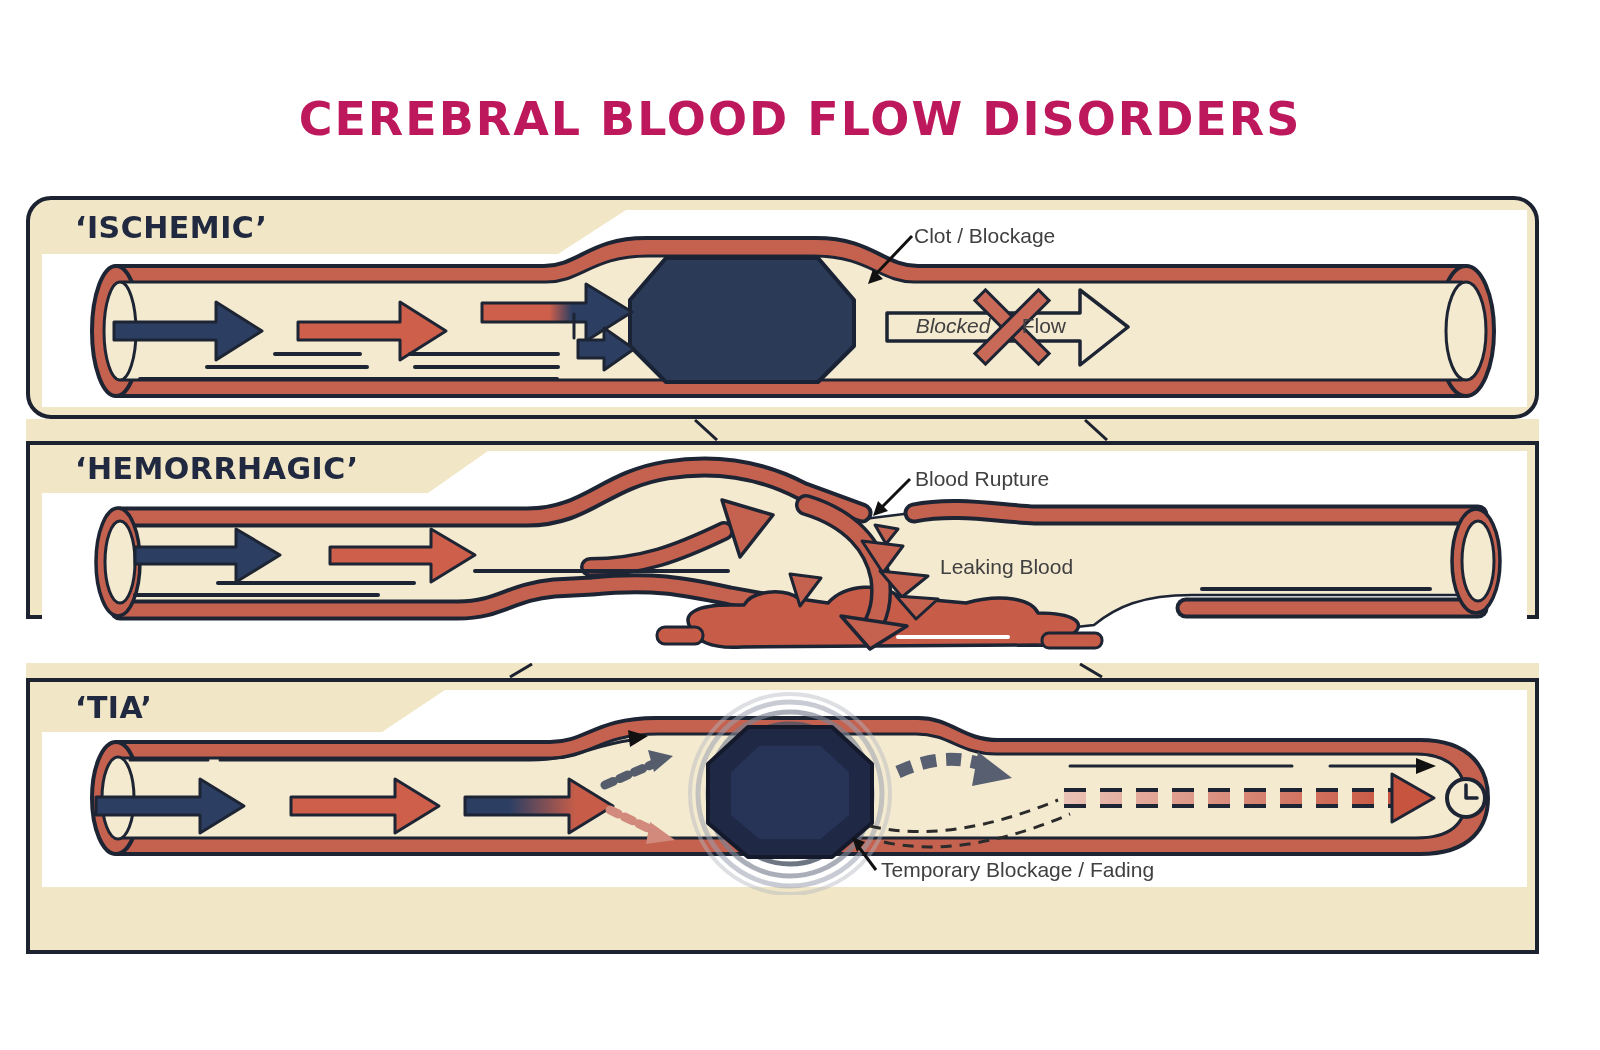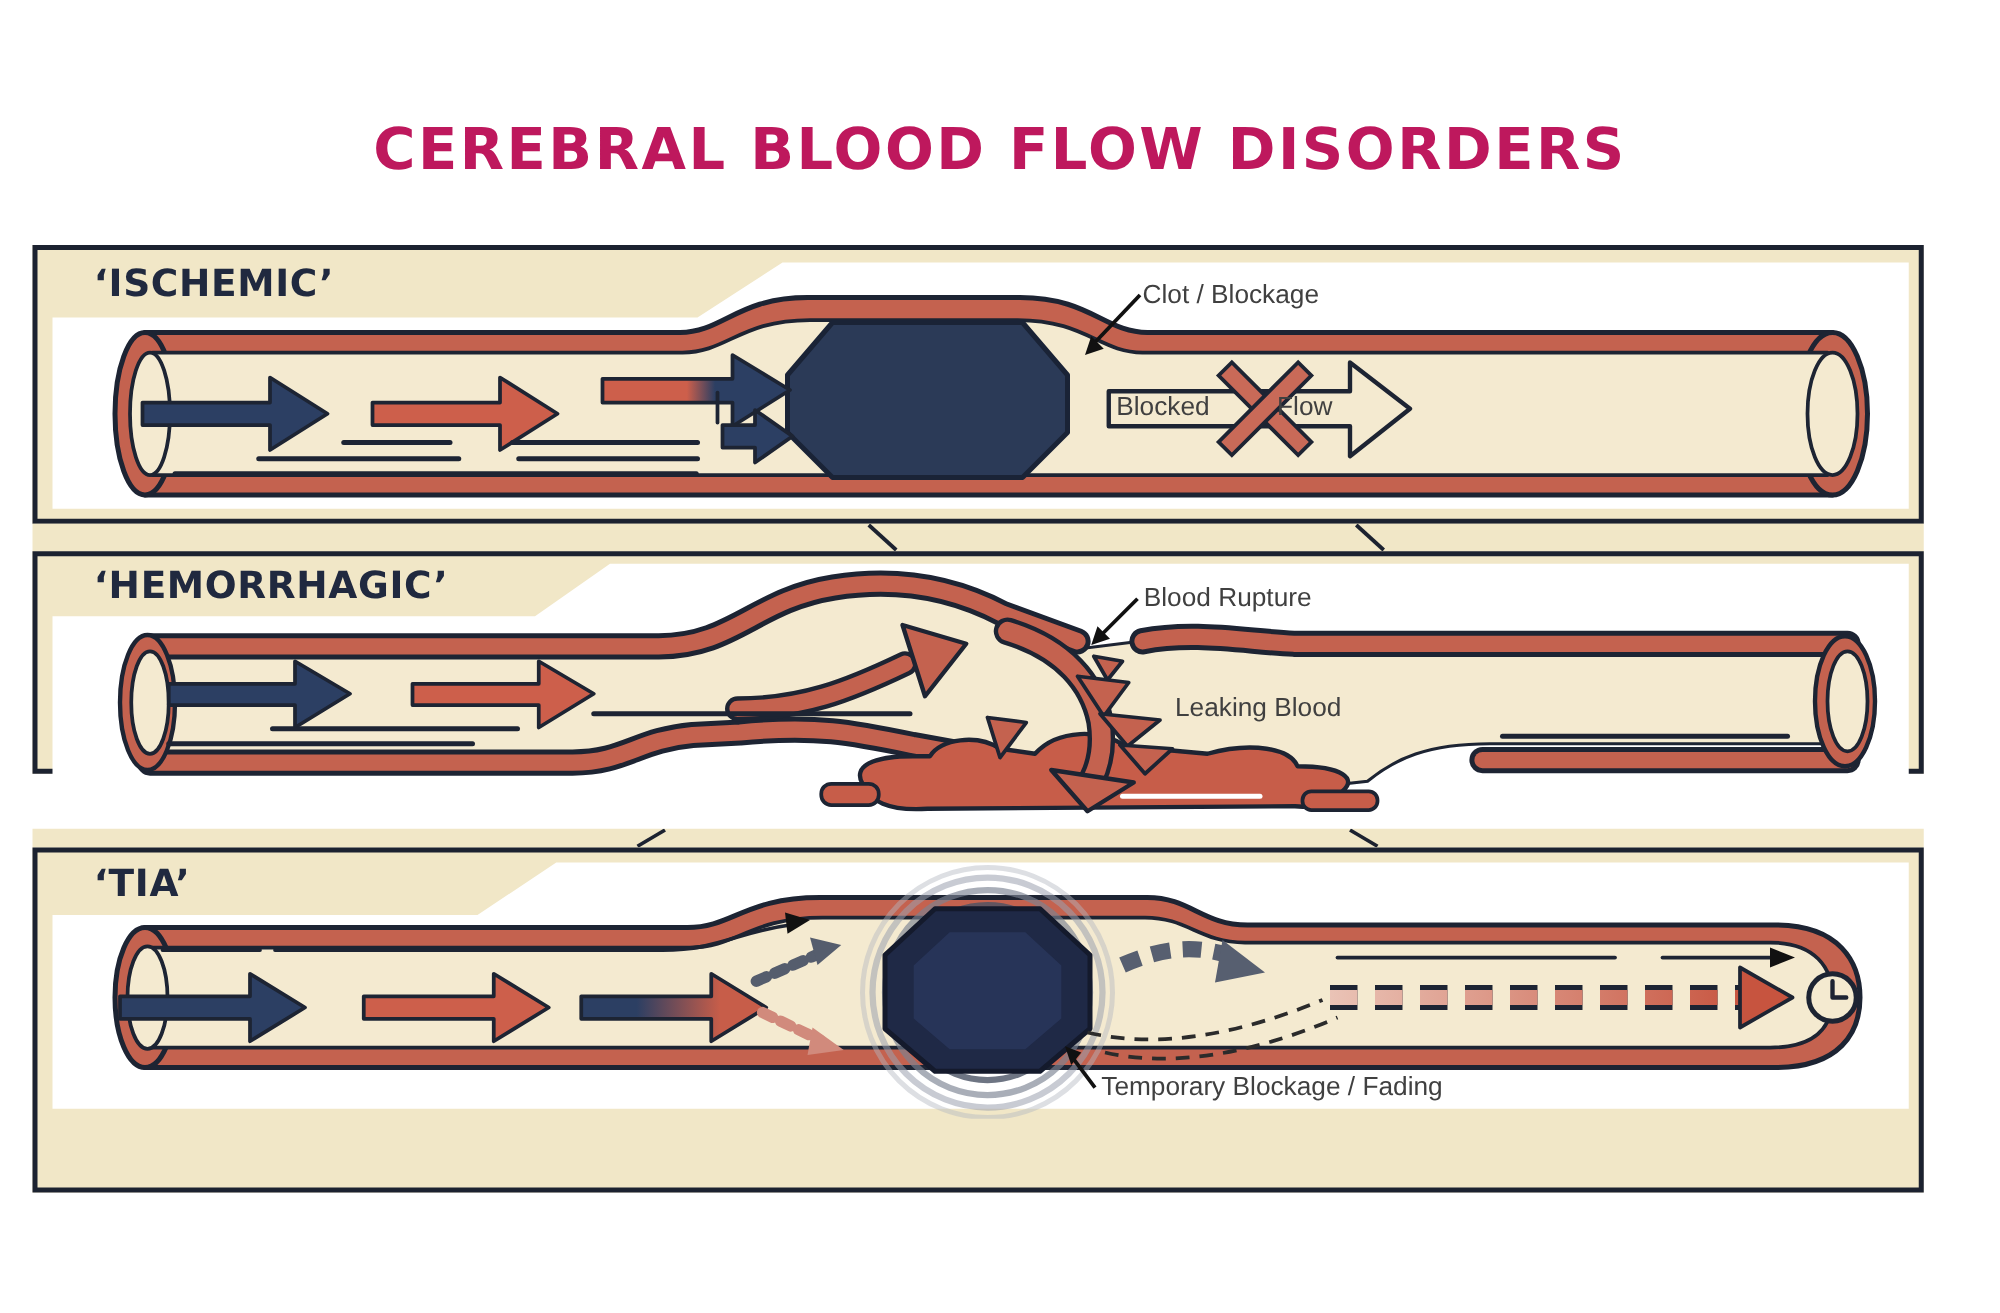--- a/index.html
+++ b/index.html
@@ -16,21 +16,21 @@
   .gap{position:absolute;left:26px;width:1513px;background:#f1e7c7;}
   .gap svg{position:absolute;left:0;top:0;display:block;}
 </style>
 </head>
 <body>
 
 <div class="page">
 
   <div class="title">CEREBRAL BLOOD FLOW DISORDERS</div>
 
-  <div class="panel" style="top:196px;height:223px;">
+  <div class="panel" style="top:196px;height:223px;border-radius:25px;">
     <svg width="1505" height="215" viewBox="0 0 1505 215">
       <defs>
         <linearGradient id="gradRN" x1="0" y1="0" x2="1" y2="0">
           <stop offset="0" stop-color="#cd5f4b"></stop>
             <stop offset="0.45" stop-color="#cd5f4b"></stop>
           <stop offset="0.6" stop-color="#2c3f63"></stop>
             <stop offset="1" stop-color="#2c3f63"></stop>
         </linearGradient>
       </defs>
       <polygon points="12,54 528,54 596,10 1497,10 1497,207 12,207" fill="#ffffff"></polygon>
@@ -64,21 +64,21 @@
           <rect x="-45" y="-7.5" width="90" height="15" transform="rotate(-45)" fill="#c96a58" stroke="#1d2433" stroke-width="3"></rect>
         </g>
       </g>
       <g>
         <path d="M 882 36 L 844 76" fill="none" stroke="#111111" stroke-width="3"></path>
         <polygon points="838,84 843,69 853,79" fill="#111111"></polygon>
       </g>
     </svg>
     <div class="plabel" style="left:45px;top:10px;">‘ISCHEMIC’</div>
     <div class="ann" style="left:884px;top:24px;">Clot / Blockage</div>
-    <div class="ann" style="left:863px;top:114px;width:120px;text-align:left;">Blocked</div>
+    <div class="ann" style="left:863px;top:114px;width:120px;text-align:center;font-style:italic;">Blocked</div>
     <div class="ann" style="left:916px;top:114px;width:120px;text-align:right;">Flow</div>
   </div>
 
   <div class="gap" style="top:419px;height:22px;">
     <svg width="1513" height="22" viewBox="0 0 1513 22">
       <line x1="669" y1="1" x2="691" y2="21" stroke="#1c2230" stroke-width="3"></line>
       <line x1="1059" y1="1" x2="1081" y2="21" stroke="#1c2230" stroke-width="3"></line>
     </svg>
   </div>
 

